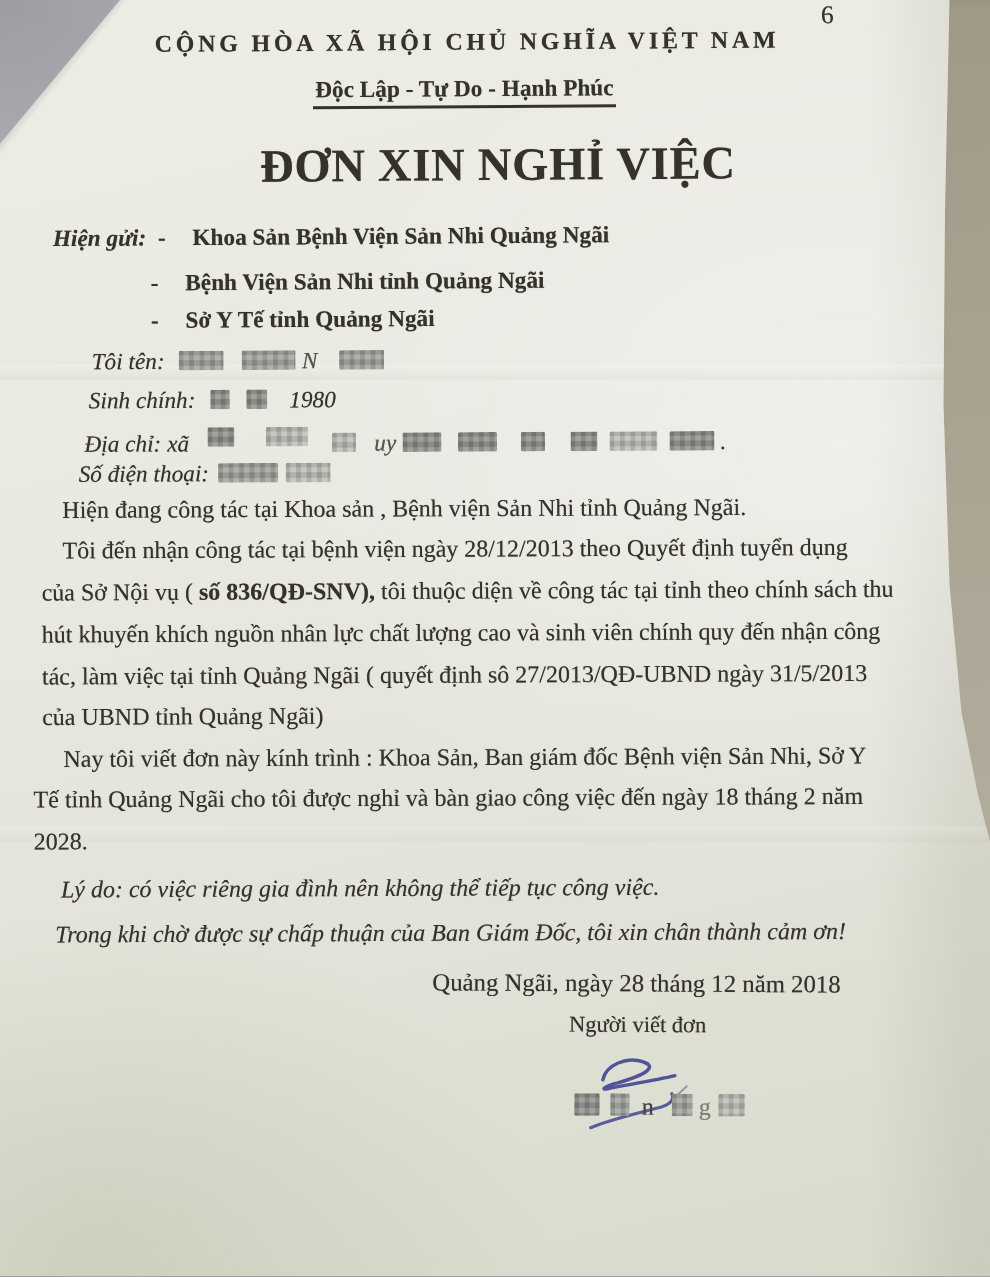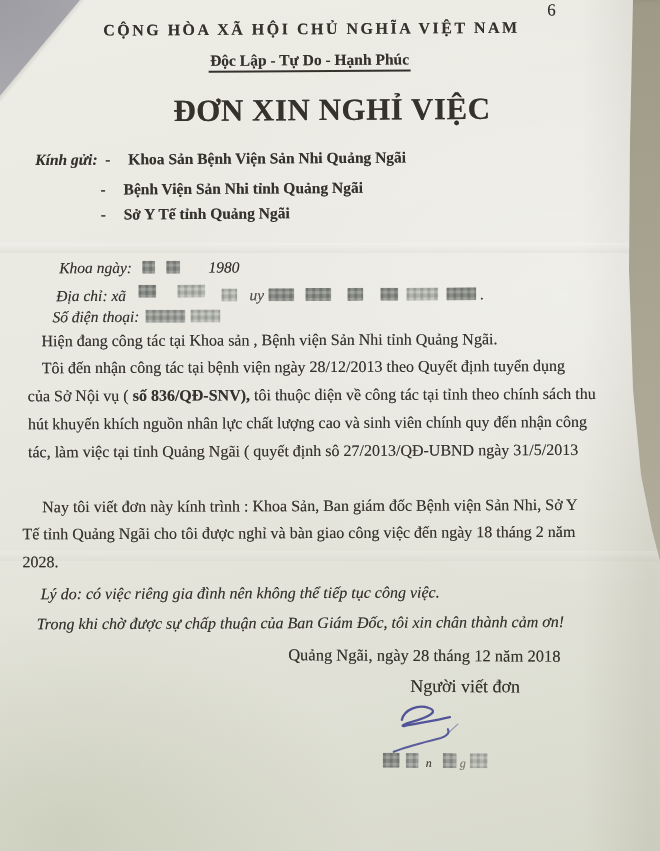--- a/index.html
+++ b/index.html
@@ -53,23 +53,23 @@
   .i3{left:57px;top:284px;}.i4{left:53px;top:307px;}
   .para{font-size:16px;}
   .p1{left:42px;top:331px;}
   .p2a{left:42px;top:358px;}.p2b{left:28px;top:386px;}
   .p2c{left:28px;top:414px;}.p2d{left:28px;top:442px;}
   .p2e{left:28px;top:469px;}
   .p3a{left:42px;top:497px;}.p3b{left:22px;top:524px;}.p3c{left:22px;top:552px;}
   .p4{left:40px;top:584px;font-style:italic;}
   .p5{left:36px;top:614px;font-style:italic;}
   .date-line{left:288px;top:646px;font-size:16.5px;}
-  .signer{left:330px;top:676px;width:190px;text-align:right;font-size:18px;}
+  .signer{left:330px;top:676px;width:190px;text-align:center;font-size:15px;}
   .sig{position:absolute;left:378px;top:700px;}
-  .signed-name{left:383px;top:753px;font-size:12px;color:#46433d;font-style:italic;}
+  .signed-name{left:383px;top:729px;font-size:16px;color:#46433d;}
   .rd{display:inline-block;height:13px;vertical-align:-1px;border-radius:1px;
     background-image:
       linear-gradient(90deg, rgba(0,0,0,.10) 50%, rgba(255,255,255,.07) 50%),
       linear-gradient(rgba(255,255,255,.12) 50%, rgba(0,0,0,.08) 50%);
     background-size:7px 7px,7px 7px;background-position:0 0,3px 3px;}
   .rd.dark{background-color:#8b8e88;}
   .rd.mid{background-color:#9da09a;}
   .rd.light{background-color:#b9bcb4;}
   .frag{color:#56534c;}
   .b{font-weight:bold;}
@@ -87,40 +87,47 @@
 
     <div class="sec-top">
       <div class="line pagenum">6</div>
       <div class="line h-national">CỘNG HÒA XÃ HỘI CHỦ NGHĨA VIỆT NAM</div>
       <div class="line h-motto">
         <span>Độc Lập - Tự Do - Hạnh Phúc</span>
       </div>
       <div class="line doc-title">ĐƠN XIN NGHỈ VIỆC</div>
 
       <div class="line rc rc1">
-        <span class="lbl">Kính gửi:</span>&nbsp;
+        <span class="lbl">Hiện gửi:</span>&nbsp;
         <span class="dash">-</span>
         <span>Khoa Sản Bệnh Viện Sản Nhi Quảng Ngãi</span>
       </div>
       <div class="line rc rc2">
         <span class="dash">-</span>
         <span>Bệnh Viện Sản Nhi tỉnh Quảng Ngãi</span>
       </div>
       <div class="line rc rc3">
         <span class="dash">-</span>
         <span>Sở Y Tế tỉnh Quảng Ngãi</span>
       </div>
     </div>
 
     <div class="sec-mid">
+      <div class="line info i1">
+        <span>Tôi tên:</span>
+        <span class="rd mid" style="width:30px;margin-left:5px"></span>
+        <span class="rd mid" style="width:36px;margin-left:9px"></span>
+        <span class="frag">N</span>
+        <span class="rd mid" style="width:30px;margin-left:10px"></span>
+      </div>
       <div class="line info i2">
-        <span>Khoa ngày:</span>
+        <span>Sinh chính:</span>
         <span class="rd dark" style="width:13px;margin-left:6px"></span>
         <span class="rd dark" style="width:14px;margin-left:7px"></span>
-        <span style="margin-left:25px">1980</span>
+        <span style="margin-left:11px">1980</span>
       </div>
       <div class="line info i3">
         <span>Địa chỉ: xã</span>
         <span class="rd dark" style="width:18px;margin-left:8px;vertical-align:3px"></span>
         <span class="rd light" style="width:28px;margin-left:18px;vertical-align:3px"></span>
         <span class="rd light" style="width:16px;margin-left:12px"></span>
         <span class="frag" style="margin-left:8px">uy</span>
         <span class="rd dark" style="width:26px"></span>
         <span class="rd dark" style="width:26px;margin-left:7px"></span>
         <span class="rd dark" style="width:16px;margin-left:12px"></span>
@@ -133,20 +140,21 @@
         <span>Số điện thoại:</span>
         <span class="rd mid" style="width:40px;margin-left:2px"></span>
         <span class="rd light" style="width:30px;margin-left:1px"></span>
       </div>
 
       <div class="line para p1">Hiện đang công tác tại Khoa sản , Bệnh viện Sản Nhi tỉnh Quảng Ngãi.</div>
       <div class="line para p2a">Tôi đến nhận công tác tại bệnh viện ngày 28/12/2013 theo Quyết định tuyển dụng</div>
       <div class="line para p2b"><span>của Sở Nội vụ ( </span><span class="b">số 836/QĐ-SNV),</span><span> tôi thuộc diện về công tác tại tỉnh theo chính sách thu</span></div>
       <div class="line para p2c">hút khuyến khích nguồn nhân lực chất lượng cao và sinh viên chính quy đến nhận công</div>
       <div class="line para p2d">tác, làm việc tại tỉnh Quảng Ngãi ( quyết định sô 27/2013/QĐ-UBND ngày 31/5/2013</div>
+      <div class="line para p2e">của UBND tỉnh Quảng Ngãi)</div>
       <div class="line para p3a">Nay tôi viết đơn này kính trình : Khoa Sản, Ban giám đốc Bệnh viện Sản Nhi, Sở Y</div>
       <div class="line para p3b">Tế tỉnh Quảng Ngãi cho tôi được nghỉ và bàn giao công việc đến ngày 18 tháng 2 năm</div>
       <div class="line para p3c">2028.</div>
       <div class="line para p4">Lý do: có việc riêng gia đình nên không thể tiếp tục công việc.</div>
       <div class="line para p5">Trong khi chờ được sự chấp thuận của Ban Giám Đốc, tôi xin chân thành cảm ơn!</div>
     </div>
 
     <div class="sec-bot">
       <div class="line date-line">Quảng Ngãi, ngày 28 tháng 12 năm 2018</div>
       <div class="line signer">Người viết đơn</div>

